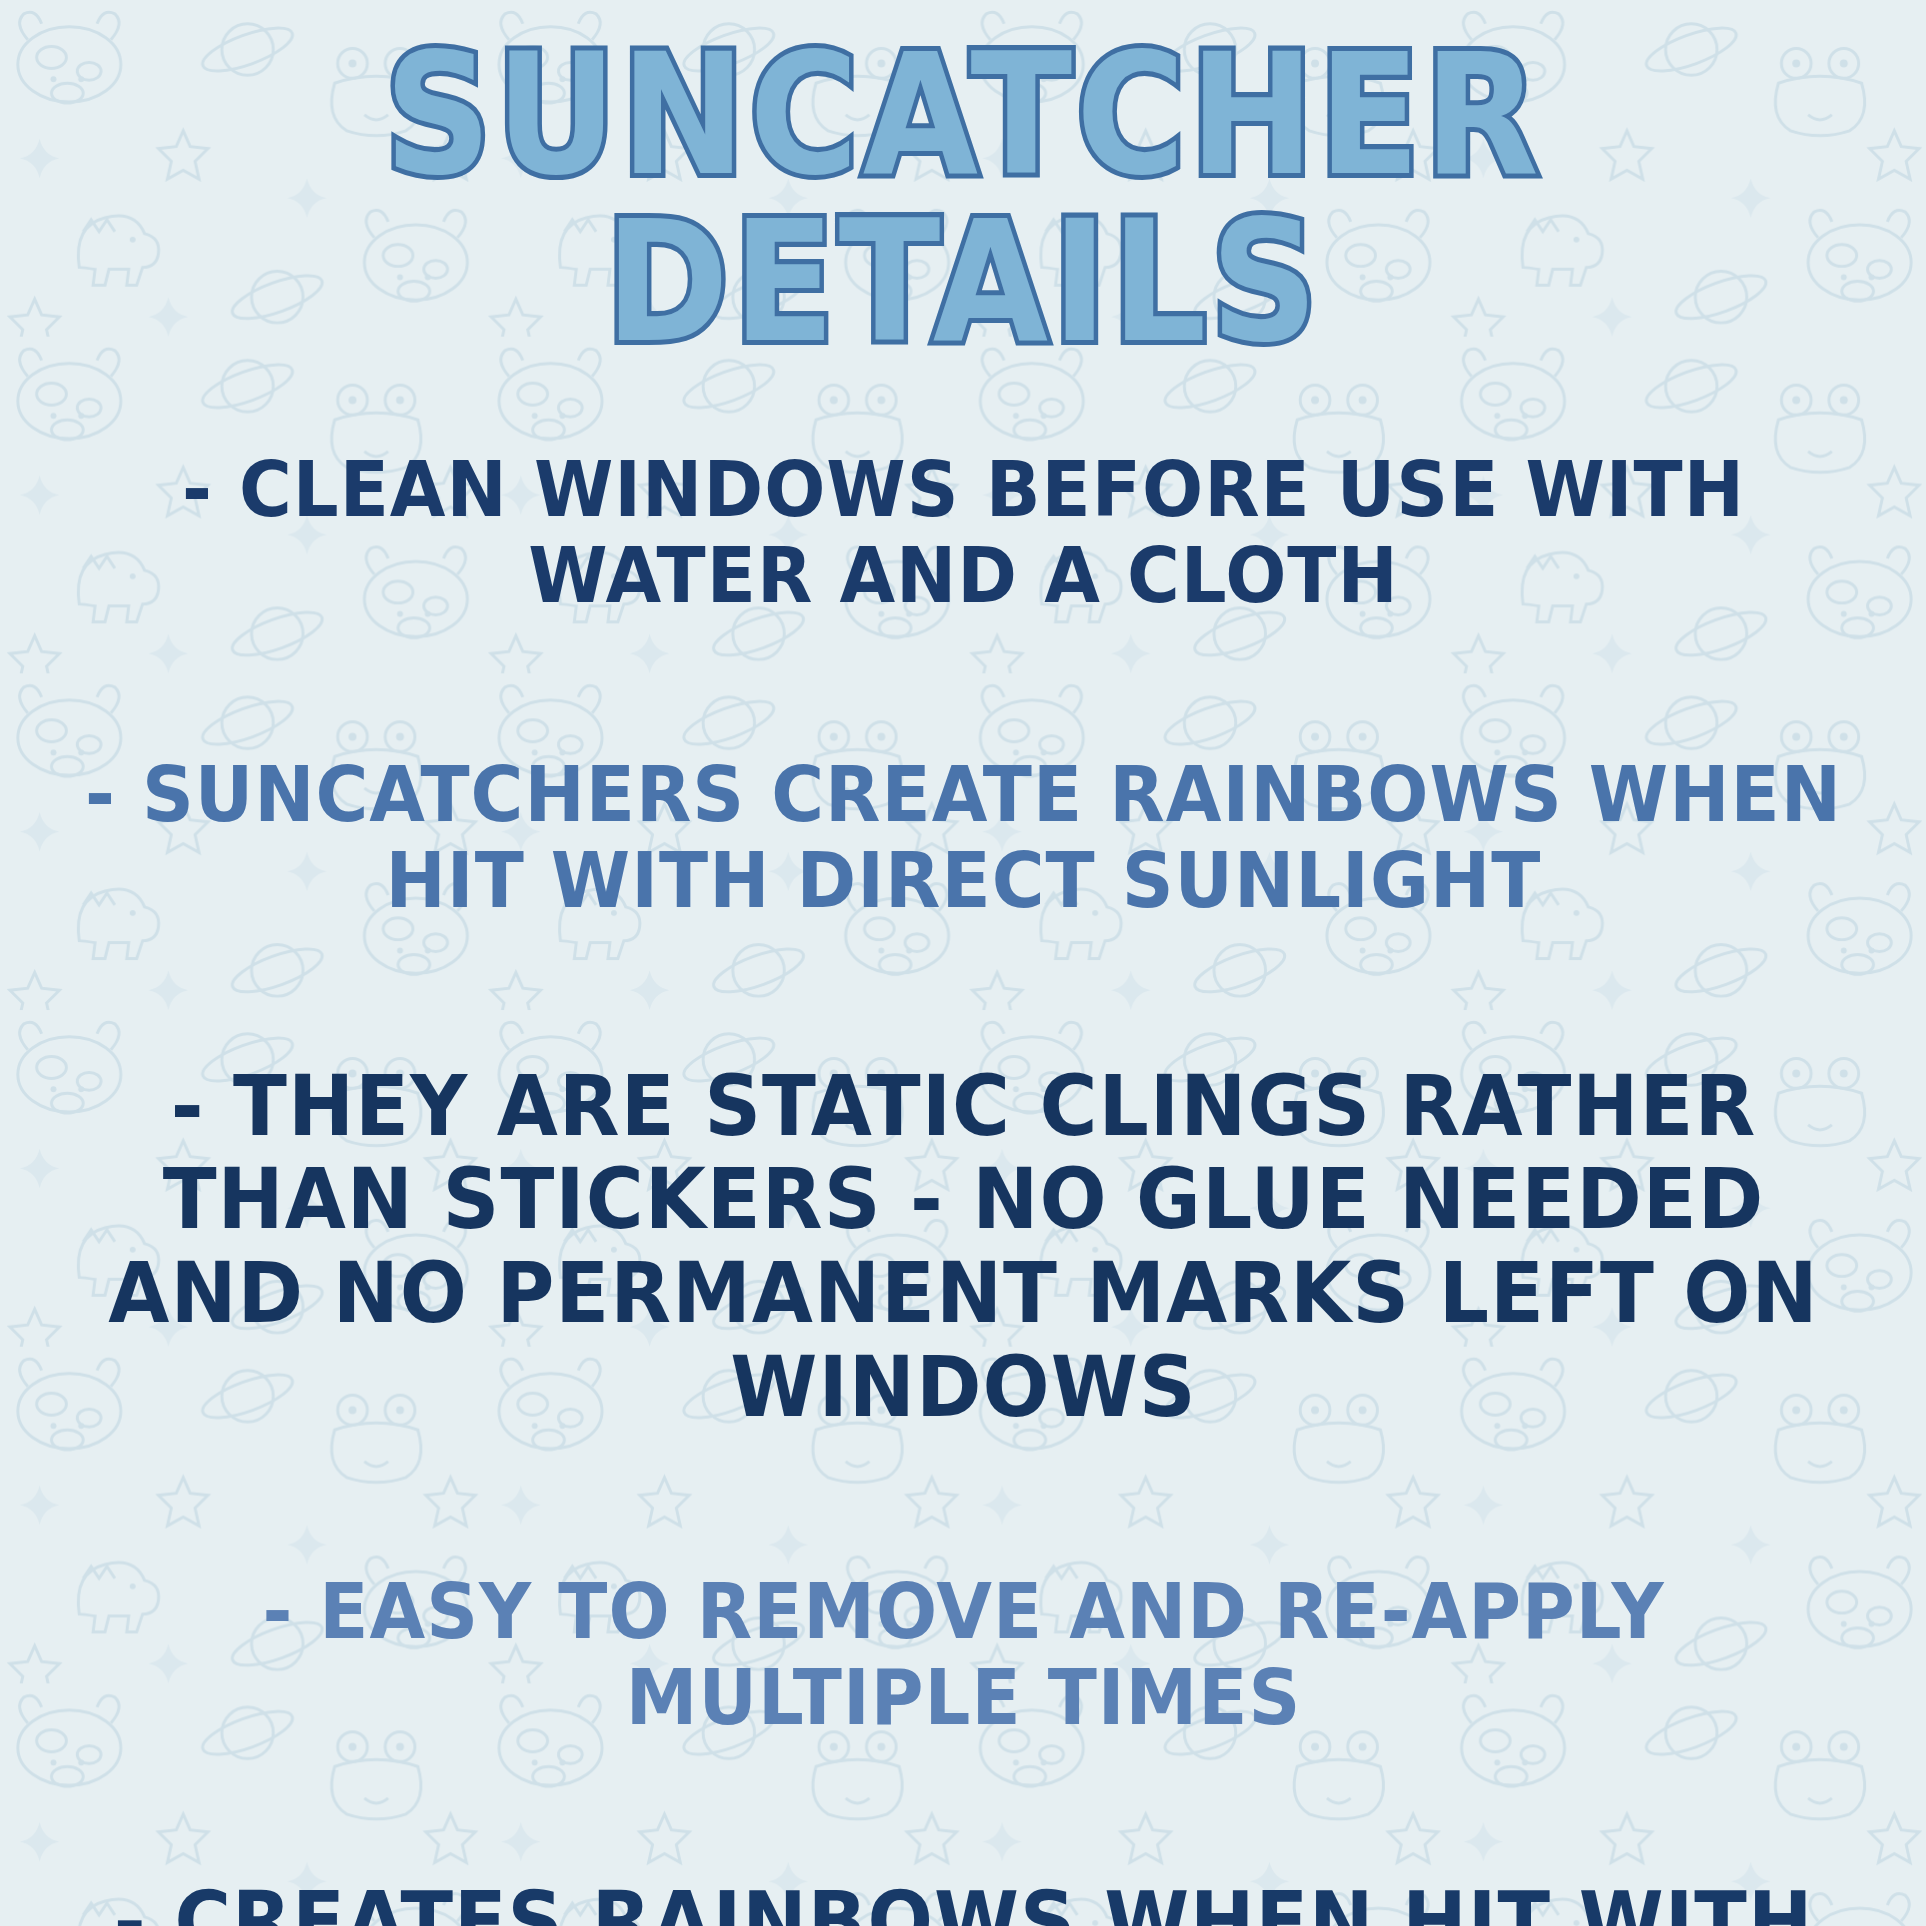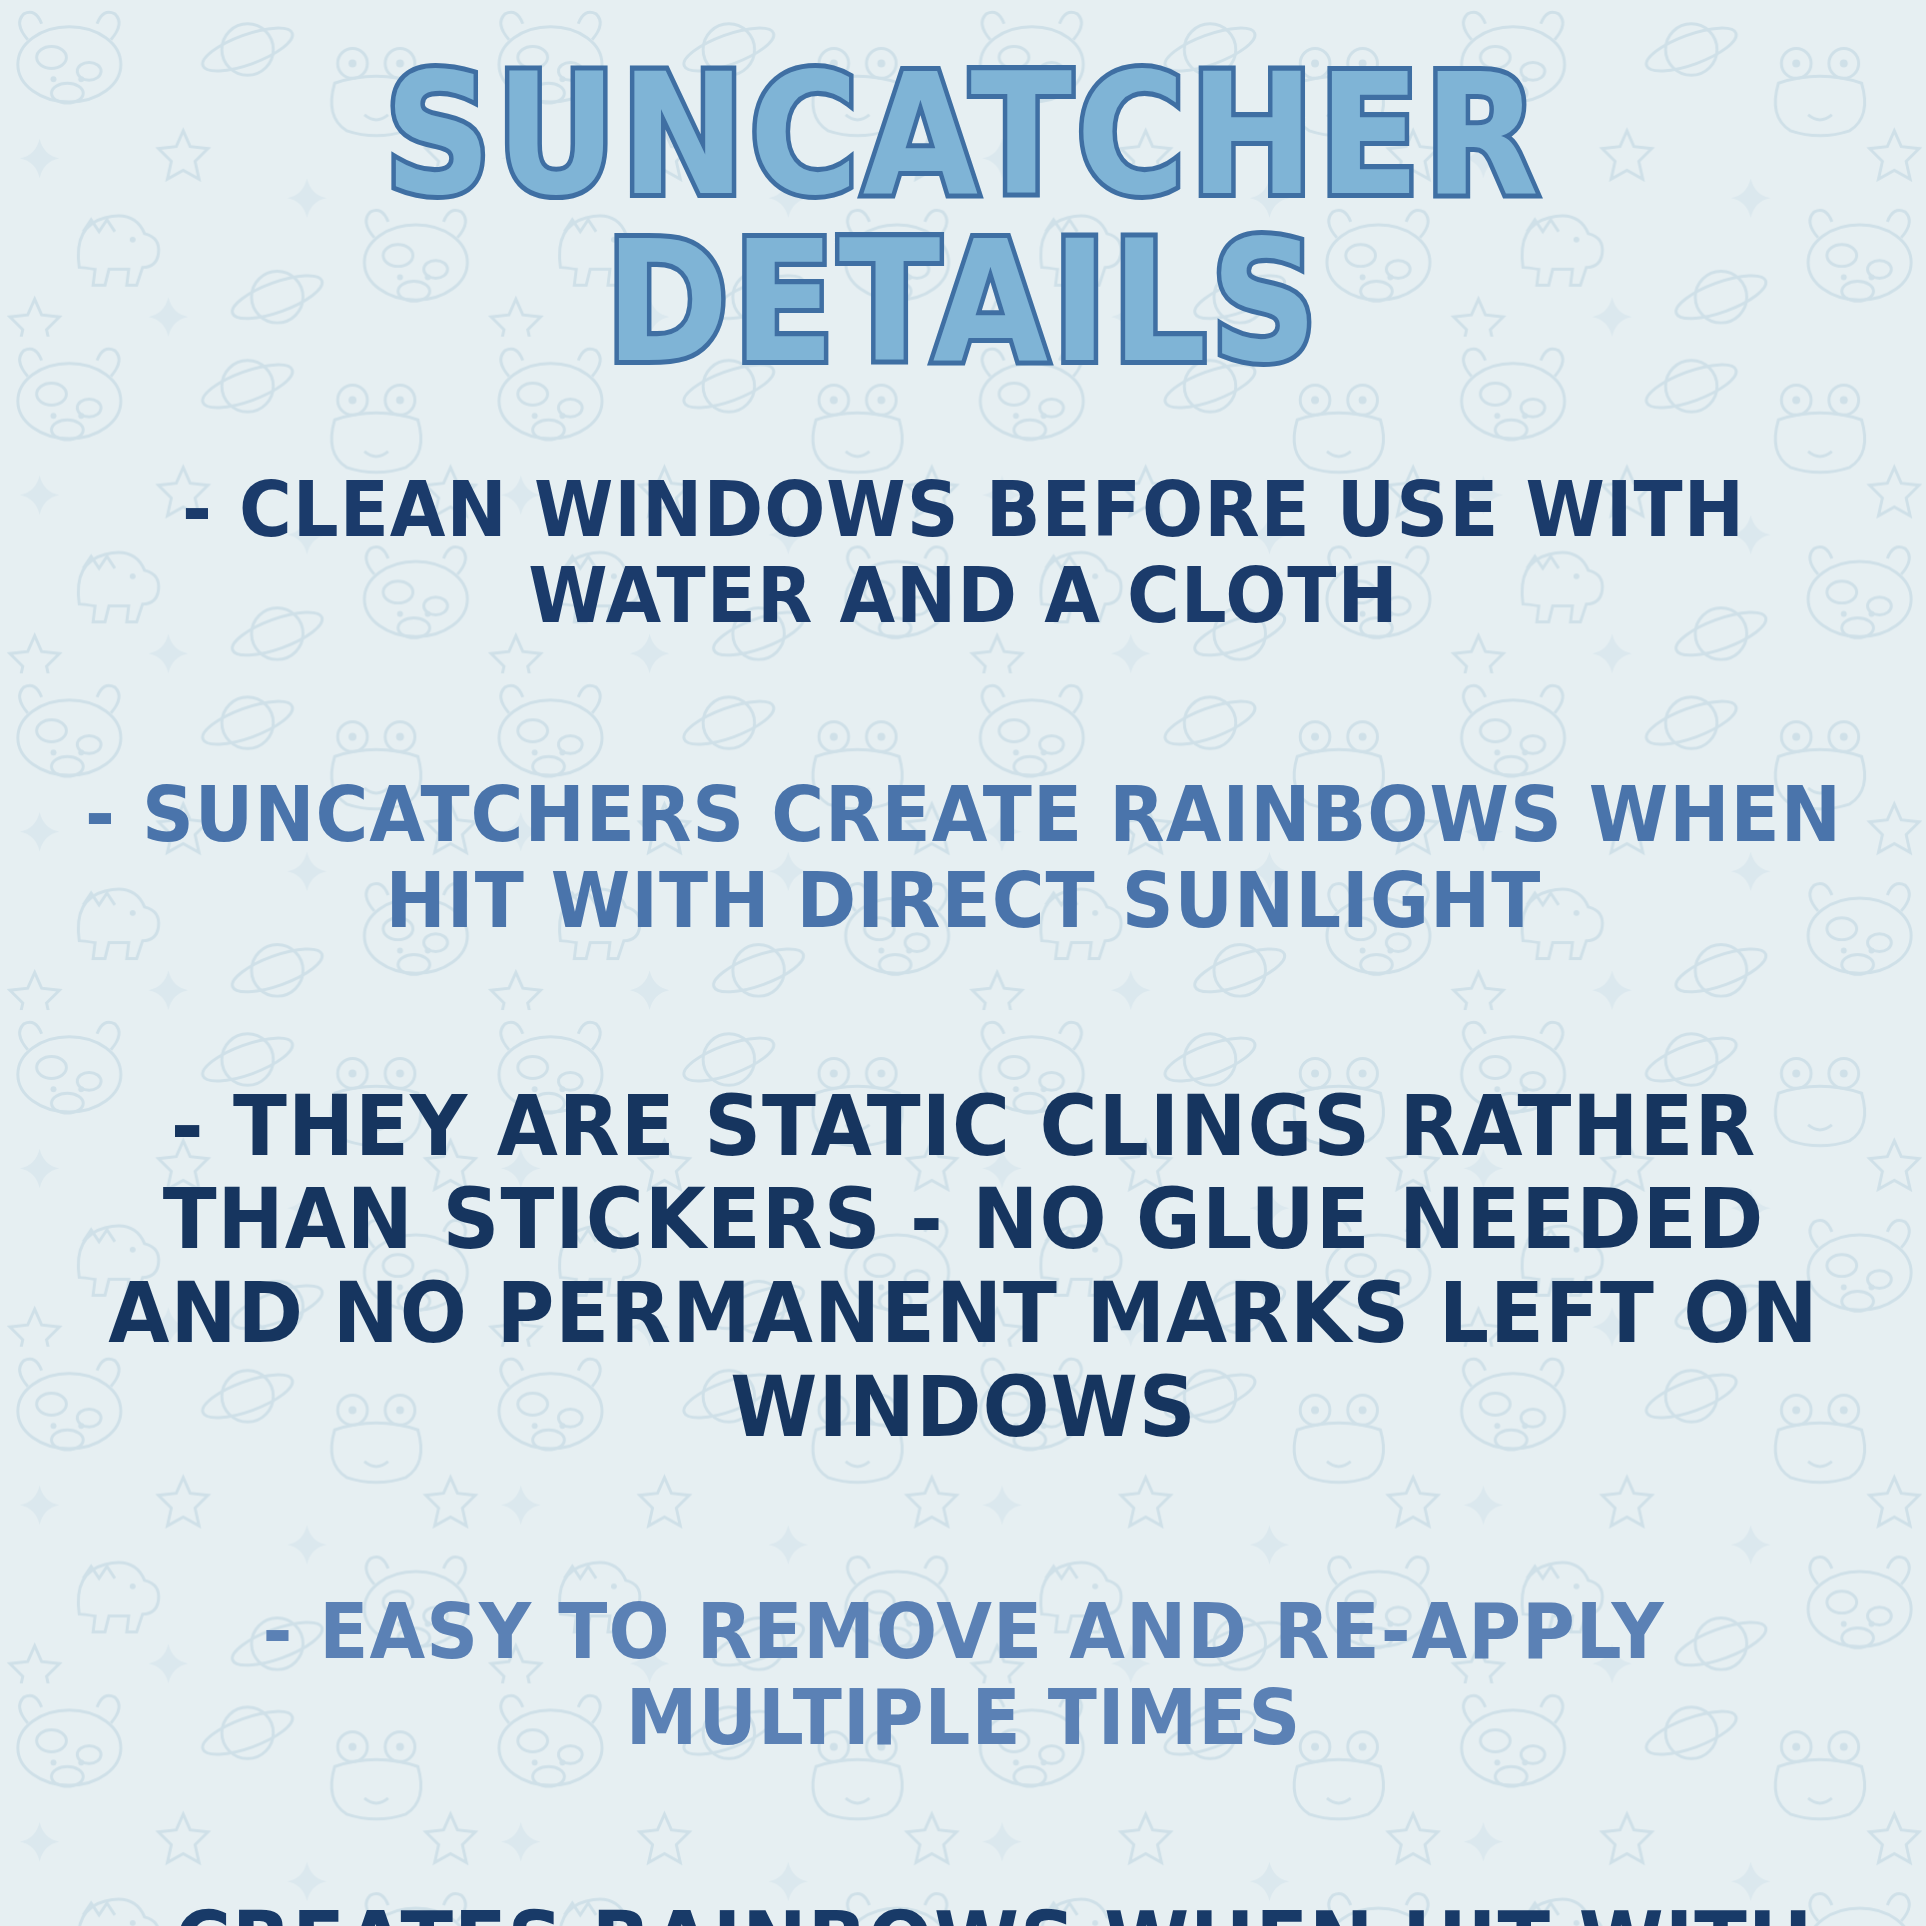--- a/index.html
+++ b/index.html
@@ -23,21 +23,21 @@
     pointer-events: none;
   }
 
   
   .page {
     position: relative;
     z-index: 2;
     width: 1927px;
     height: 1927px;
     box-sizing: border-box;
-    padding: 34px 40px 20px 40px;
+    padding: 14px 40px 20px 40px;
     display: flex;
     flex-direction: column;
   }
 
   .title {
     text-align: center;
     font-family: "DejaVu Sans", sans-serif;
     font-weight: bold;
     font-size: 149px;
     line-height: 1.0;

